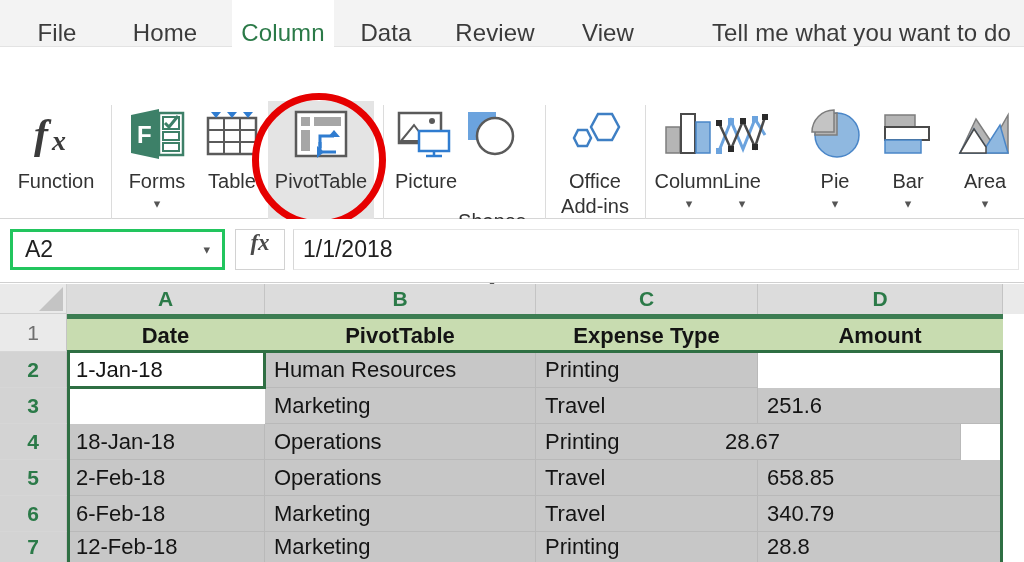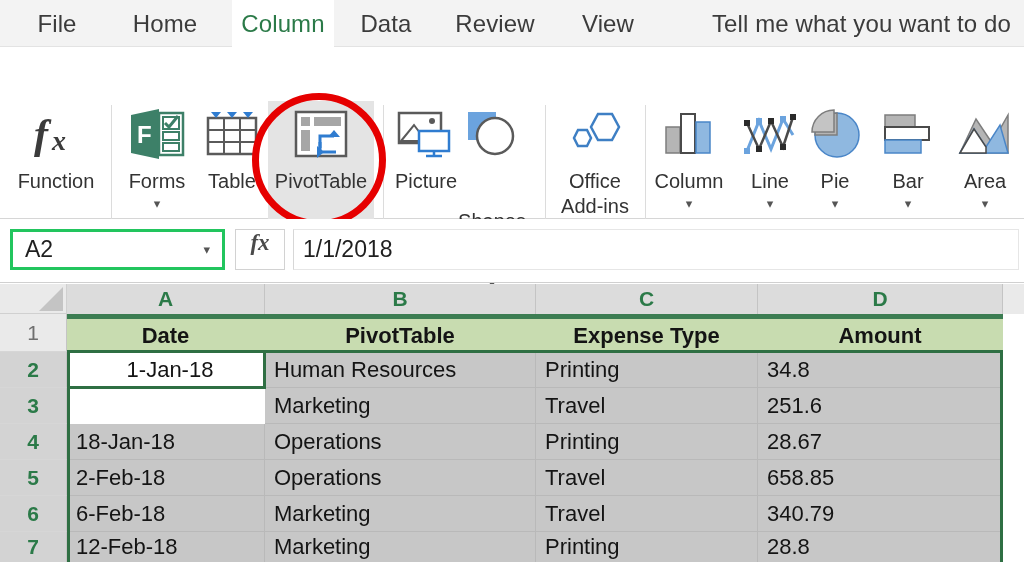--- a/index.html
+++ b/index.html
@@ -13,21 +13,21 @@
   #app { position: relative; width: 1024px; height: 562px; }
 
   
   .tabbar {
     position: absolute; left: 0; top: 0; width: 1024px; height: 47px;
     background: #f3f3f3;
     border-bottom: 1px solid #e3e3e3;
   }
   .tab {
     position: absolute; top: 0; height: 47px;
-    display: flex; align-items: center; justify-content: center;
+    display: flex; align-items: flex-end; justify-content: center;
     font-size: 24px; color: #3b3b3b; letter-spacing: .1px;
     white-space: nowrap; cursor: default;
   }
   .tab.active {
     background: #ffffff;
     color: #2b7a48;
   }
   .tab-file   { left: 18px;  width: 78px; }
   .tab-home   { left: 110px; width: 110px; }
   .tab-insert { left: 232px; width: 102px; }
@@ -309,21 +309,21 @@
         <svg width="58" height="50" viewBox="0 0 58 50">
           <rect x="6" y="18" width="14" height="26" fill="#b5b5b5" stroke="#7d7d7d" stroke-width="1.5"></rect>
           <rect x="21" y="5" width="14" height="39" fill="#ffffff" stroke="#4a4a4a" stroke-width="2"></rect>
           <rect x="36" y="13" width="14" height="31" fill="#8fb8e0" stroke="#4a86c8" stroke-width="1.5"></rect>
         </svg>
       </div>
       <div class="rb-lab">Column</div>
       <div class="rb-caret">▾</div>
     </div>
 
-    <div class="rb-item" style="left:736px; width:68px;">
+    <div class="rb-item" style="left:708px; width:68px;">
       <div class="rb-ico">
         <svg width="58" height="50" viewBox="0 0 58 50">
           <polyline points="6,42 18,12 30,40 42,10 52,26" fill="none" stroke="#6ba3de" stroke-width="3"></polyline>
           <polyline points="6,14 18,40 30,12 42,38 52,8" fill="none" stroke="#4a4a4a" stroke-width="2.5"></polyline>
           <rect x="3" y="39" width="6" height="6" fill="#6ba3de"></rect>
           <rect x="15" y="9" width="6" height="6" fill="#6ba3de"></rect>
           <rect x="39" y="7" width="6" height="6" fill="#6ba3de"></rect>
           <rect x="3" y="11" width="6" height="6" fill="#2b2b2b"></rect>
           <rect x="27" y="9" width="6" height="6" fill="#2b2b2b"></rect>
           <rect x="49" y="5" width="6" height="6" fill="#2b2b2b"></rect>
@@ -442,53 +442,50 @@
     <div class="cell hdr" style="left:265px; top:35px; width:271px; height:33px;">
         <span>PivotTable</span>
       </div>
     <div class="cell hdr" style="left:536px; top:35px; width:222px; height:33px;">
         <span>Expense Type</span>
       </div>
     <div class="cell hdr" style="left:758px; top:35px; width:245px; height:33px;">
         <span>Amount</span>
       </div>
 
-    <div class="cell active" style="left:67px;  top:68px; width:198px; height:36px;justify-content:center;">
+    <div class="cell active" style="left:67px;  top:68px; width:198px; height:36px;">
         <span>1-Jan-18</span>
       </div>
     <div class="cell sel" style="left:265px; top:68px; width:271px; height:36px;">
         <span>Human Resources</span>
       </div>
     <div class="cell sel" style="left:536px; top:68px; width:222px; height:36px;">
         <span>Printing</span>
       </div>
-    <div class="cell sel" style="left:758px; top:68px; width:245px; height:36px;">
-        <span>34.8</span>
-      </div>
 
     <div class="cell sel" style="left:265px; top:104px; width:271px; height:36px;">
         <span>Marketing</span>
       </div>
     <div class="cell sel" style="left:536px; top:104px; width:222px; height:36px;">
         <span>Travel</span>
       </div>
     <div class="cell sel" style="left:758px; top:104px; width:245px; height:36px;">
         <span>251.6</span>
       </div>
 
     <div class="cell sel" style="left:67px;  top:140px; width:198px; height:36px;">
         <span>18-Jan-18</span>
       </div>
     <div class="cell sel" style="left:265px; top:140px; width:271px; height:36px;">
         <span>Operations</span>
       </div>
     <div class="cell sel" style="left:536px; top:140px; width:222px; height:36px;">
         <span>Printing</span>
       </div>
-    <div class="cell sel" style="left:758px; top:140px; width:245px; height:36px;">
+    <div class="cell sel" style="left:716px; top:140px; width:245px; height:36px;">
         <span>28.67</span>
       </div>
 
     <div class="cell sel" style="left:67px;  top:176px; width:198px; height:36px;">
         <span>2-Feb-18</span>
       </div>
     <div class="cell sel" style="left:265px; top:176px; width:271px; height:36px;">
         <span>Operations</span>
       </div>
     <div class="cell sel" style="left:536px; top:176px; width:222px; height:36px;">

